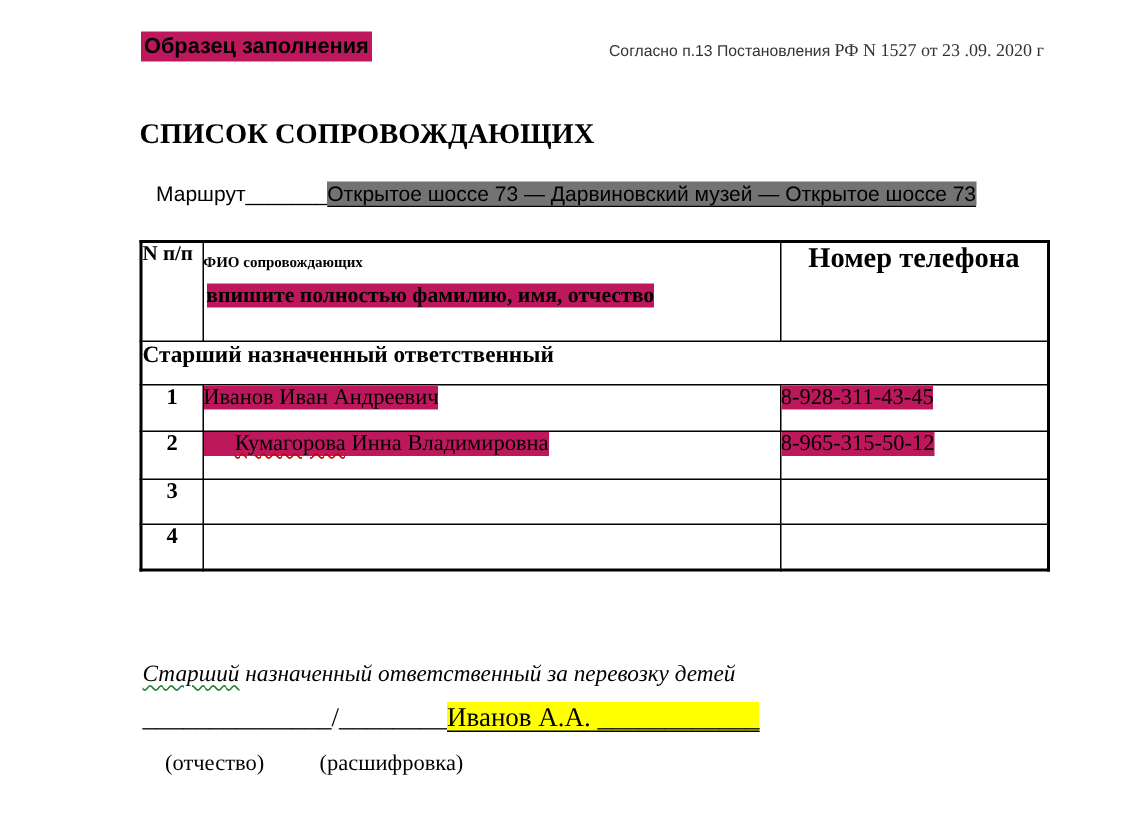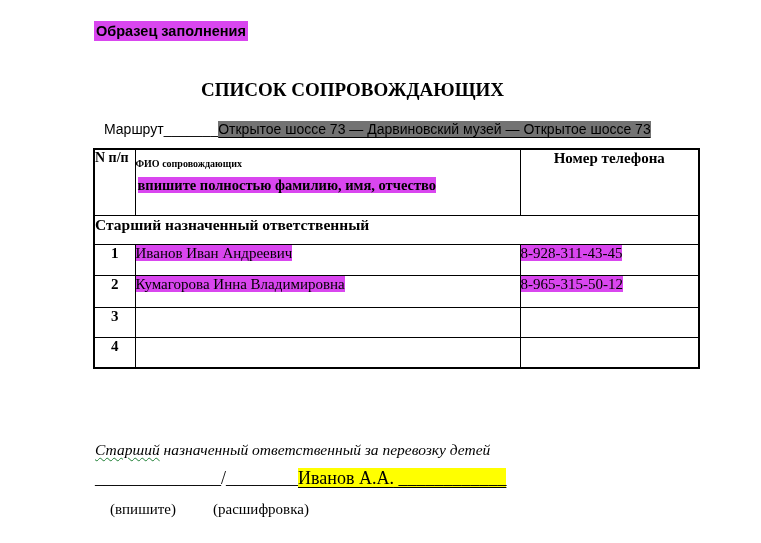--- a/index.html
+++ b/index.html
@@ -4,59 +4,59 @@
 <style>
   html,body{margin:0;padding:0;}
   .page{
     position:relative;
     width:761px;height:543px;
     background:#ffffff;
     font-family:"Liberation Serif", serif;
     color:#000;
     overflow:hidden;
   }
-  .hl{background:#d946ef;}
+  .hl{background:#be185d;}
 
   
   .sample-label{
     position:absolute;left:94px;top:21px;
     font-family:"Liberation Sans", sans-serif;
     font-weight:bold;font-size:14.5px;line-height:20px;
     padding:0 2px;
   }
   .regulation{
     position:absolute;left:406px;top:24px;
     white-space:nowrap;color:#333;
   }
   .regulation .reg-sans{font-family:"Liberation Sans", sans-serif;font-size:10.5px;}
   .regulation .reg-serif{font-family:"Liberation Serif", serif;font-size:12px;}
 
   
   .doc-title{
     position:absolute;left:93px;top:79px;width:605px;
     padding-right:86px;box-sizing:border-box;
-    text-align:center;font-weight:bold;font-size:19px;
+    text-align:left;font-weight:bold;font-size:19px;
   }
 
   
   .route-line{
     position:absolute;left:104px;top:119px;
     font-family:"Liberation Sans", sans-serif;
     font-size:14px;line-height:20px;white-space:nowrap;
   }
   .route-value{
     background:#737373;
     text-decoration:underline;
     text-decoration-thickness:1px;
     text-underline-offset:3px;
   }
 
   
   table.main{
-    position:absolute;left:93px;top:148px;
+    position:absolute;left:93px;top:160px;
     border-collapse:collapse;table-layout:fixed;
     width:605px;
     font-size:15px;
   }
   table.main td{
     border:1px solid #000;
     padding:0;vertical-align:top;
     overflow:hidden;
   }
   table.main{border:2px solid #000;}
@@ -66,30 +66,32 @@
   td.hdr-num{vertical-align:middle;font-weight:bold;padding-left:1px;font-size:14px;}
   td.hdr-fio{vertical-align:top;}
   .hdr-fio-title{
     text-align:left;font-weight:bold;font-size:10px;
     margin-top:8px;
   }
   .hdr-fio-hint{
     text-align:left;font-weight:bold;font-size:14.5px;
     margin-top:8px;margin-left:2px;
   }
-  td.hdr-phone{vertical-align:middle;text-align:center;font-weight:bold;font-size:15px;}
+  td.hdr-phone{vertical-align:middle;text-align:center;font-weight:bold;font-size:19px;}
   td.section-cell{
     vertical-align:middle;font-weight:bold;font-size:15.5px;
     padding-left:108px;
   }
   .wavy-red{
+    text-decoration:underline;
     text-decoration-style:wavy;
     text-decoration-color:#cc0000;
     text-decoration-thickness:1px;
     text-underline-offset:2px;
+    margin-left:21px;
   }
   .wavy-green{
     text-decoration:underline;
     text-decoration-style:wavy;
     text-decoration-color:#1e7e34;
     text-decoration-thickness:1px;
     text-underline-offset:2px;
   }
 
   
@@ -111,20 +113,23 @@
   .sig-label.sign{left:110px;}
   .sig-label.decode{left:213px;}
 </style>
 </head>
 <body>
 
 <div class="page">
 
   <span class="sample-label hl">Образец заполнения</span>
 
+  <div class="regulation">
+    <span class="reg-sans">Согласно п.13  Постановления </span><span class="reg-serif">РФ N 1527 от 23 .09. 2020 г</span>
+  </div>
 
   <div class="doc-title">СПИСОК СОПРОВОЖДАЮЩИХ</div>
 
   <div class="route-line">
     <span>Маршрут</span><span>_______</span><span class="route-value">Открытое шоссе 73 — Дарвиновский музей — Открытое шоссе 73</span>
   </div>
 
   <table class="main">
     <colgroup>
       <col style="width:41px">
@@ -169,16 +174,16 @@
     </table>
 
   <div class="responsible-line">
     <span class="wavy-green">Старший</span><span> назначенный ответственный за перевозку детей</span>
   </div>
 
   <div class="signature-line">
     <span>______________</span><span>/</span><span>________</span><span class="sig-name-wrap"><span>Иванов А.А.</span><span> ____________</span></span>
   </div>
 
-  <span class="sig-label sign">(впишите)</span>
+  <span class="sig-label sign">(отчество)</span>
   <span class="sig-label decode">(расшифровка)</span>
 
 </div>
 
 </body></html>

